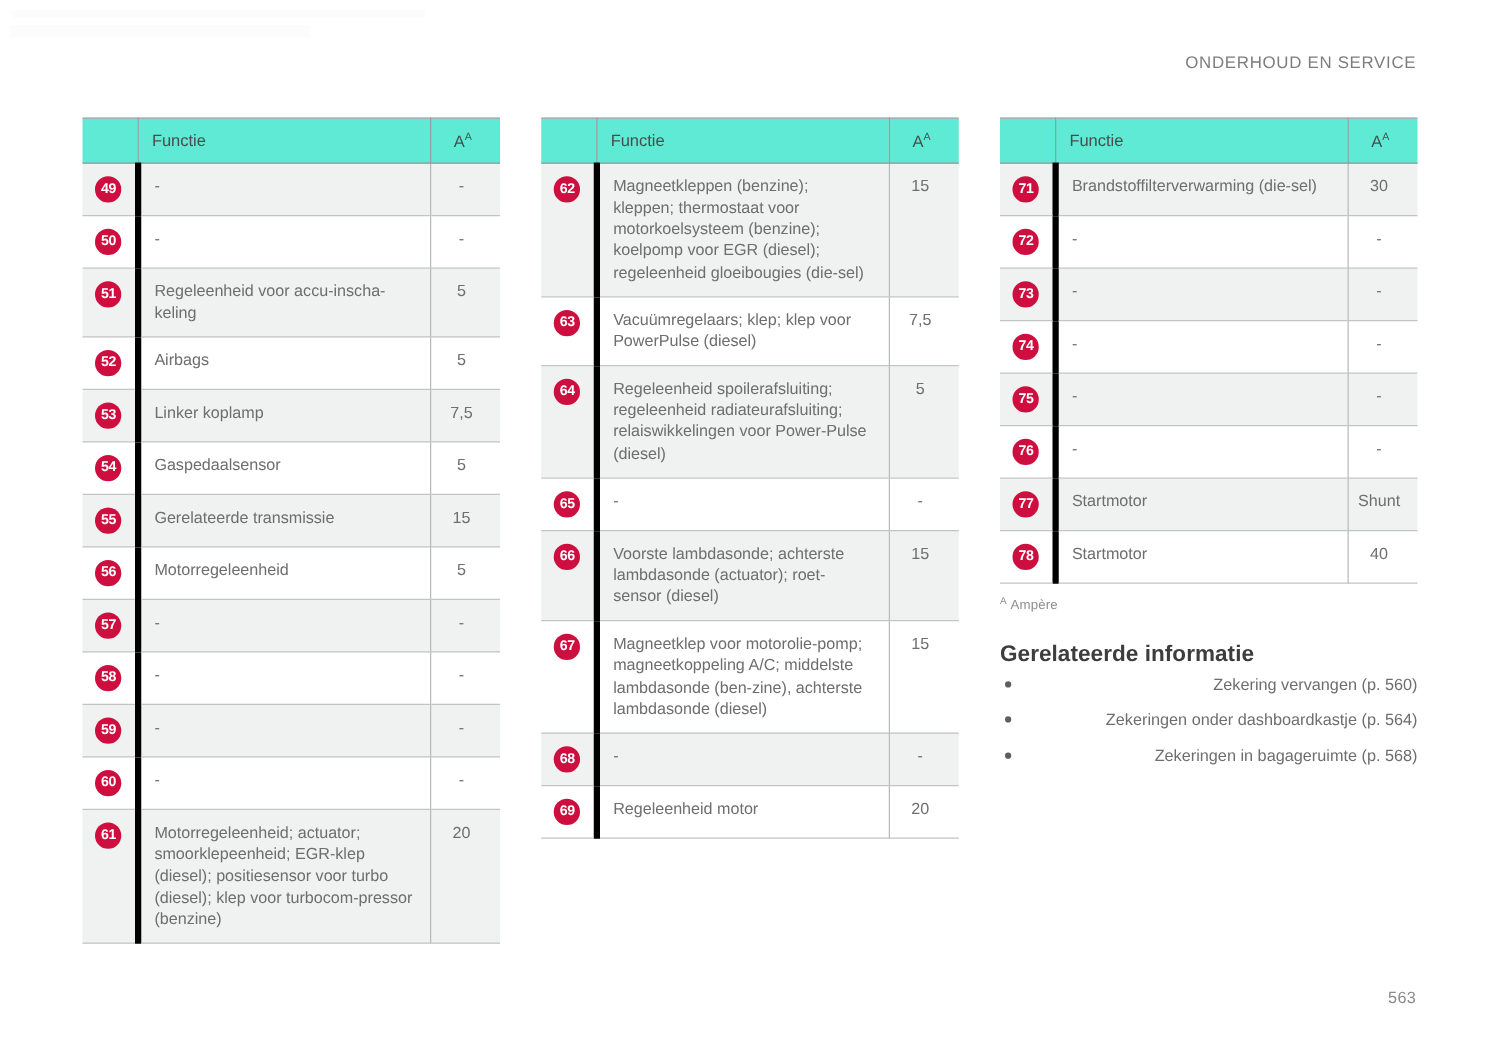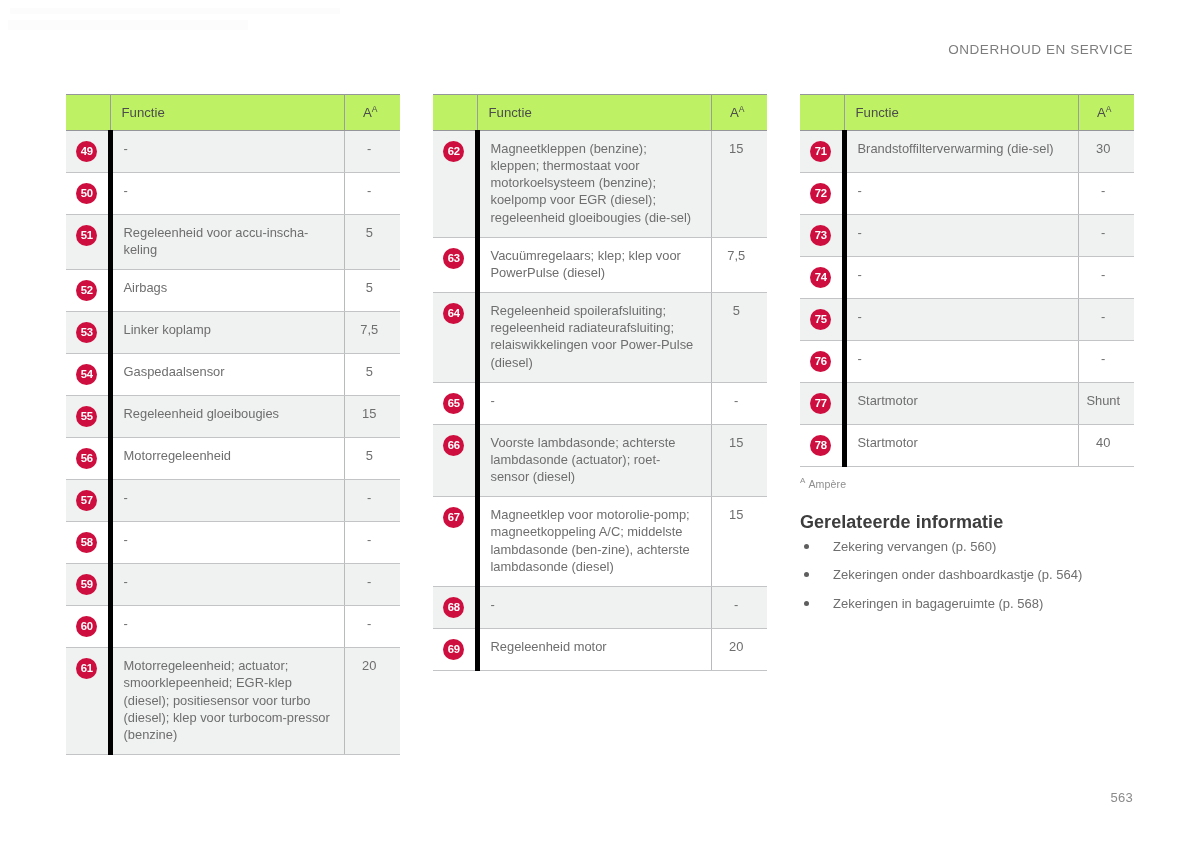--- a/index.html
+++ b/index.html
@@ -59,21 +59,21 @@
     border-collapse: collapse;
     width: 334px;
     table-layout: fixed;
     font-size: 12.8px;
   }
   table.fuse-table col.c-num   { width: 44px; }
   table.fuse-table col.c-func  { width: 234px; }
   table.fuse-table col.c-amp   { width: 56px; }
 
   table.fuse-table thead th {
-    background: #bef264;
+    background: #5eead4;
     border-top: 1.5px solid #949699;
     border-bottom: 1.5px solid #949699;
     height: 35px;
     padding: 0;
     font-weight: 400;
     font-size: 13.2px;
     color: #4c4c4c;
     vertical-align: middle;
   }
   table.fuse-table thead th.h-num { border-right: 1px solid #9a9c9f; }
@@ -152,20 +152,21 @@
     margin: 0 0 5px 0;
     font-size: 18px;
     font-weight: 700;
     color: #3d3d3d;
     letter-spacing: 0.05px;
   }
   ul.related-list {
     list-style: none;
     margin: 0;
     padding: 0;
+    text-align: right;
   }
   ul.related-list li {
     position: relative;
     padding-left: 33px;
     margin-bottom: 11px;
     font-size: 13px;
     line-height: 1.35;
     color: #6e6e6e;
   }
   ul.related-list li .dot {
@@ -240,21 +241,21 @@
             <td class="t-func">Linker koplamp</td>
             <td class="t-amp">7,5</td>
           </tr>
           <tr class="plain">
             <td class="t-num"><span class="badge">54</span></td>
             <td class="t-func">Gaspedaalsensor</td>
             <td class="t-amp">5</td>
           </tr>
           <tr class="shade">
             <td class="t-num"><span class="badge">55</span></td>
-            <td class="t-func">Regeleenheid gloeibougies</td>
+            <td class="t-func">Gerelateerde transmissie</td>
             <td class="t-amp">15</td>
           </tr>
           <tr class="plain">
             <td class="t-num"><span class="badge">56</span></td>
             <td class="t-func">Motorregeleenheid</td>
             <td class="t-amp">5</td>
           </tr>
           <tr class="shade">
             <td class="t-num"><span class="badge">57</span></td>
             <td class="t-func">-</td>

